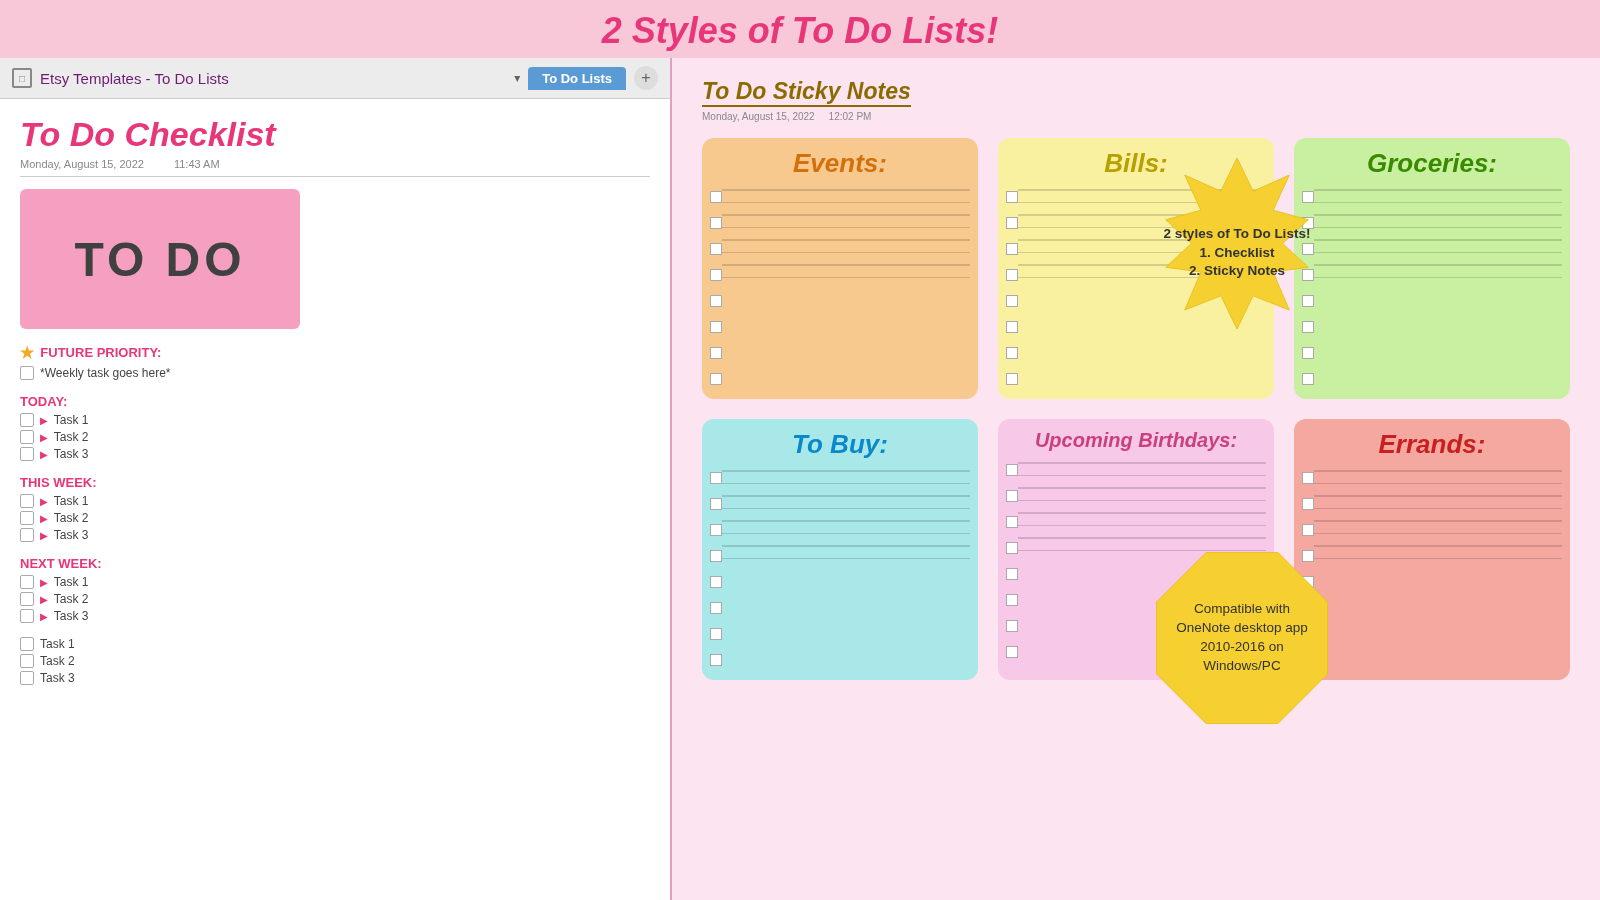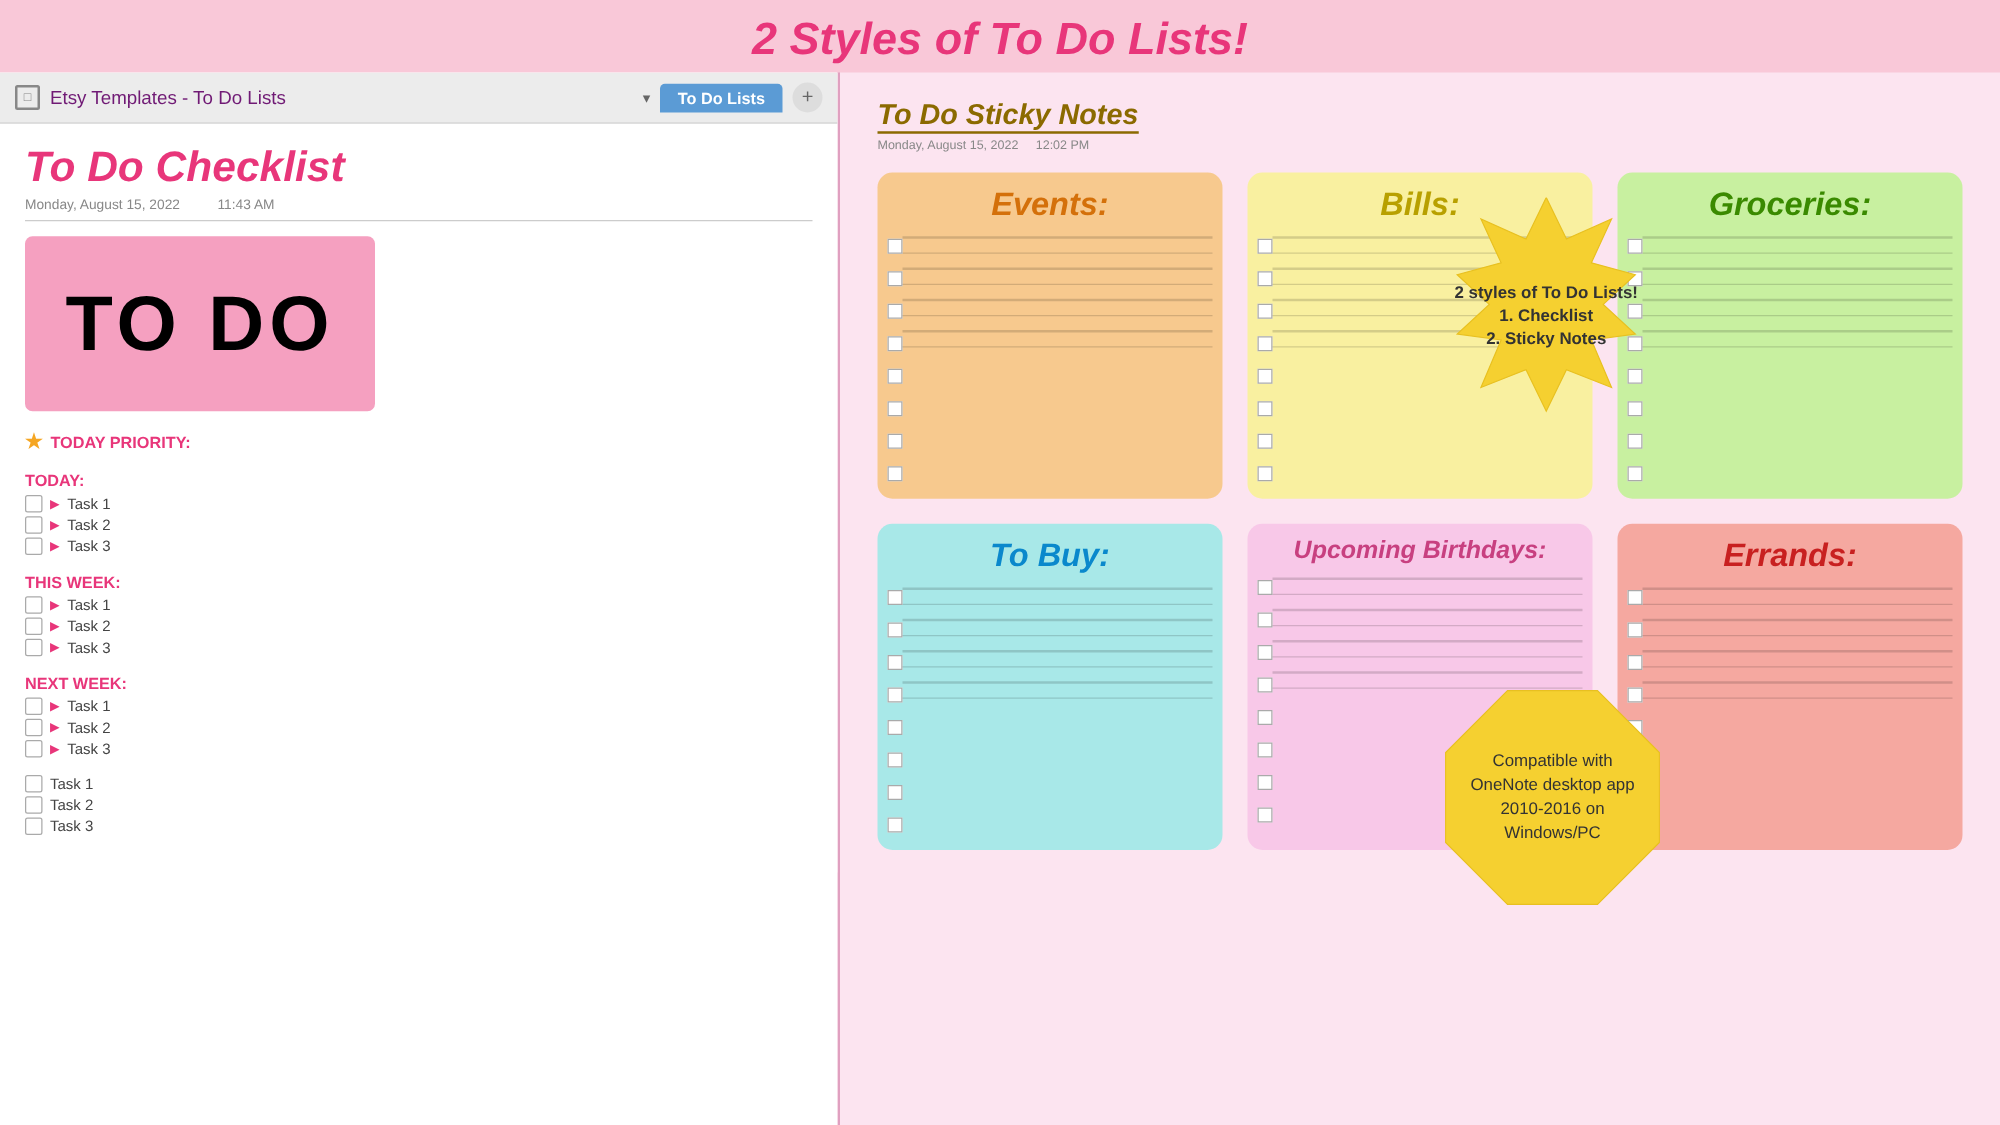--- a/index.html
+++ b/index.html
@@ -121,23 +121,23 @@
       width: 100%;
       max-width: 280px;
       height: 140px;
       display: flex;
       align-items: center;
       justify-content: center;
       border-radius: 6px;
       margin-bottom: 14px;
     }
     #todo-hero-text {
-      font-size: 62px;
+      font-size: 48px;
       font-weight: 900;
-      color: #000000;
+      color: #404040;
       letter-spacing: 4px;
     }
 
     
     .section {
       margin-bottom: 14px;
     }
     .section-header {
       font-size: 13px;
       font-weight: bold;
@@ -347,21 +347,25 @@
         <span>11:43 AM</span>
       </div>
 
       <div id="todo-hero">
         <span id="todo-hero-text">TO DO</span>
       </div>
 
       <div class="section">
         <div class="section-header">
           <span class="star-icon">★</span>
-          <span>TODAY PRIORITY:</span>
+          <span>FUTURE PRIORITY:</span>
+        </div>
+        <div class="section-task">
+          <div class="checkbox"></div>
+          <span>*Weekly task goes here*</span>
         </div>
       </div>
 
       <div class="section">
         <div class="section-header">TODAY:</div>
         <div class="section-task">
           <div class="checkbox"></div>
           <span class="arrow-bullet">▶</span>
           <span>Task 1</span>
         </div>

